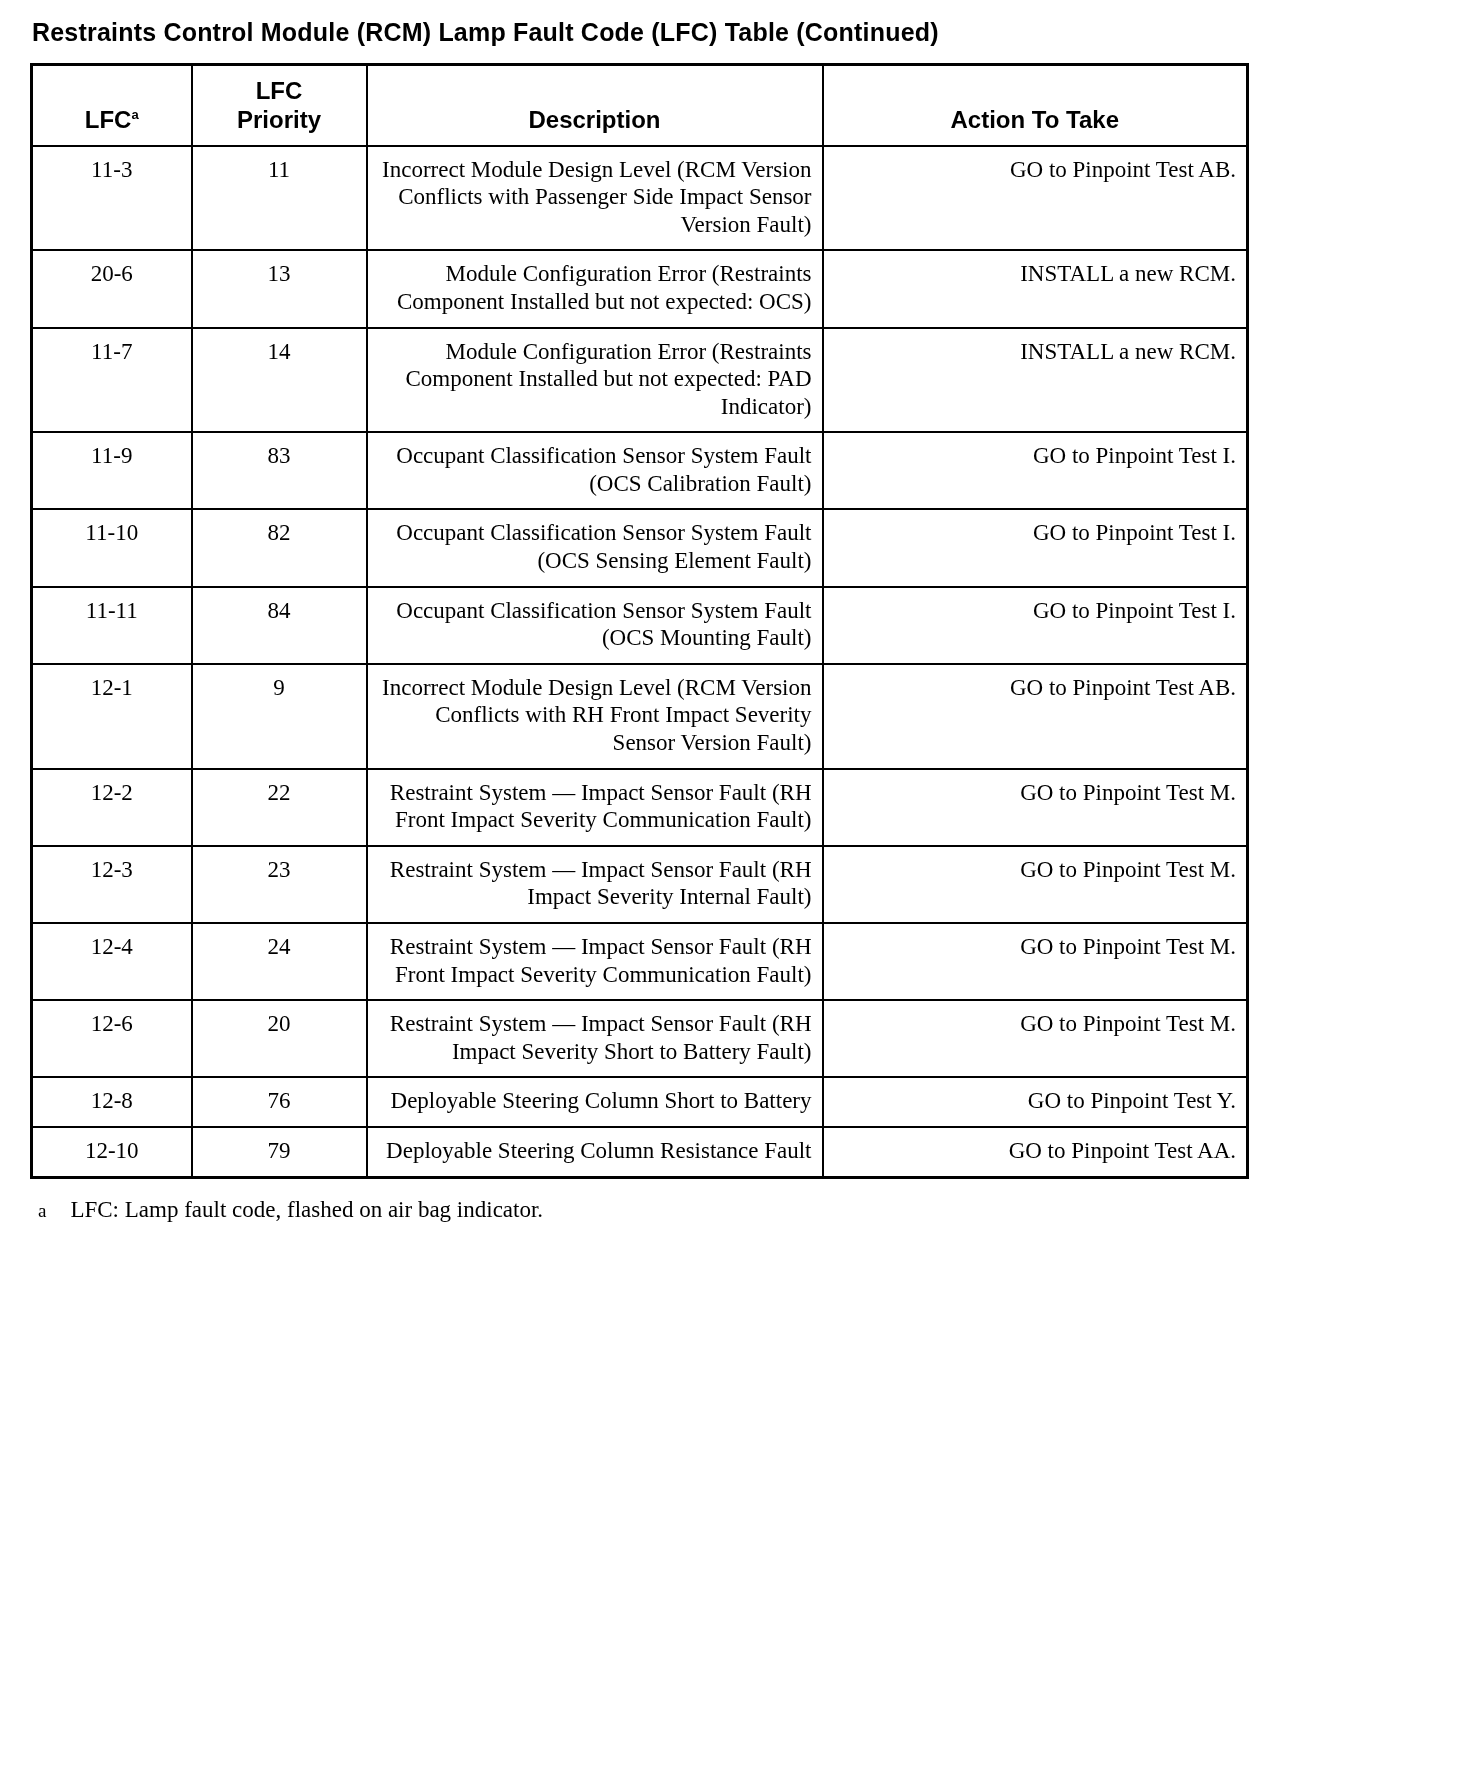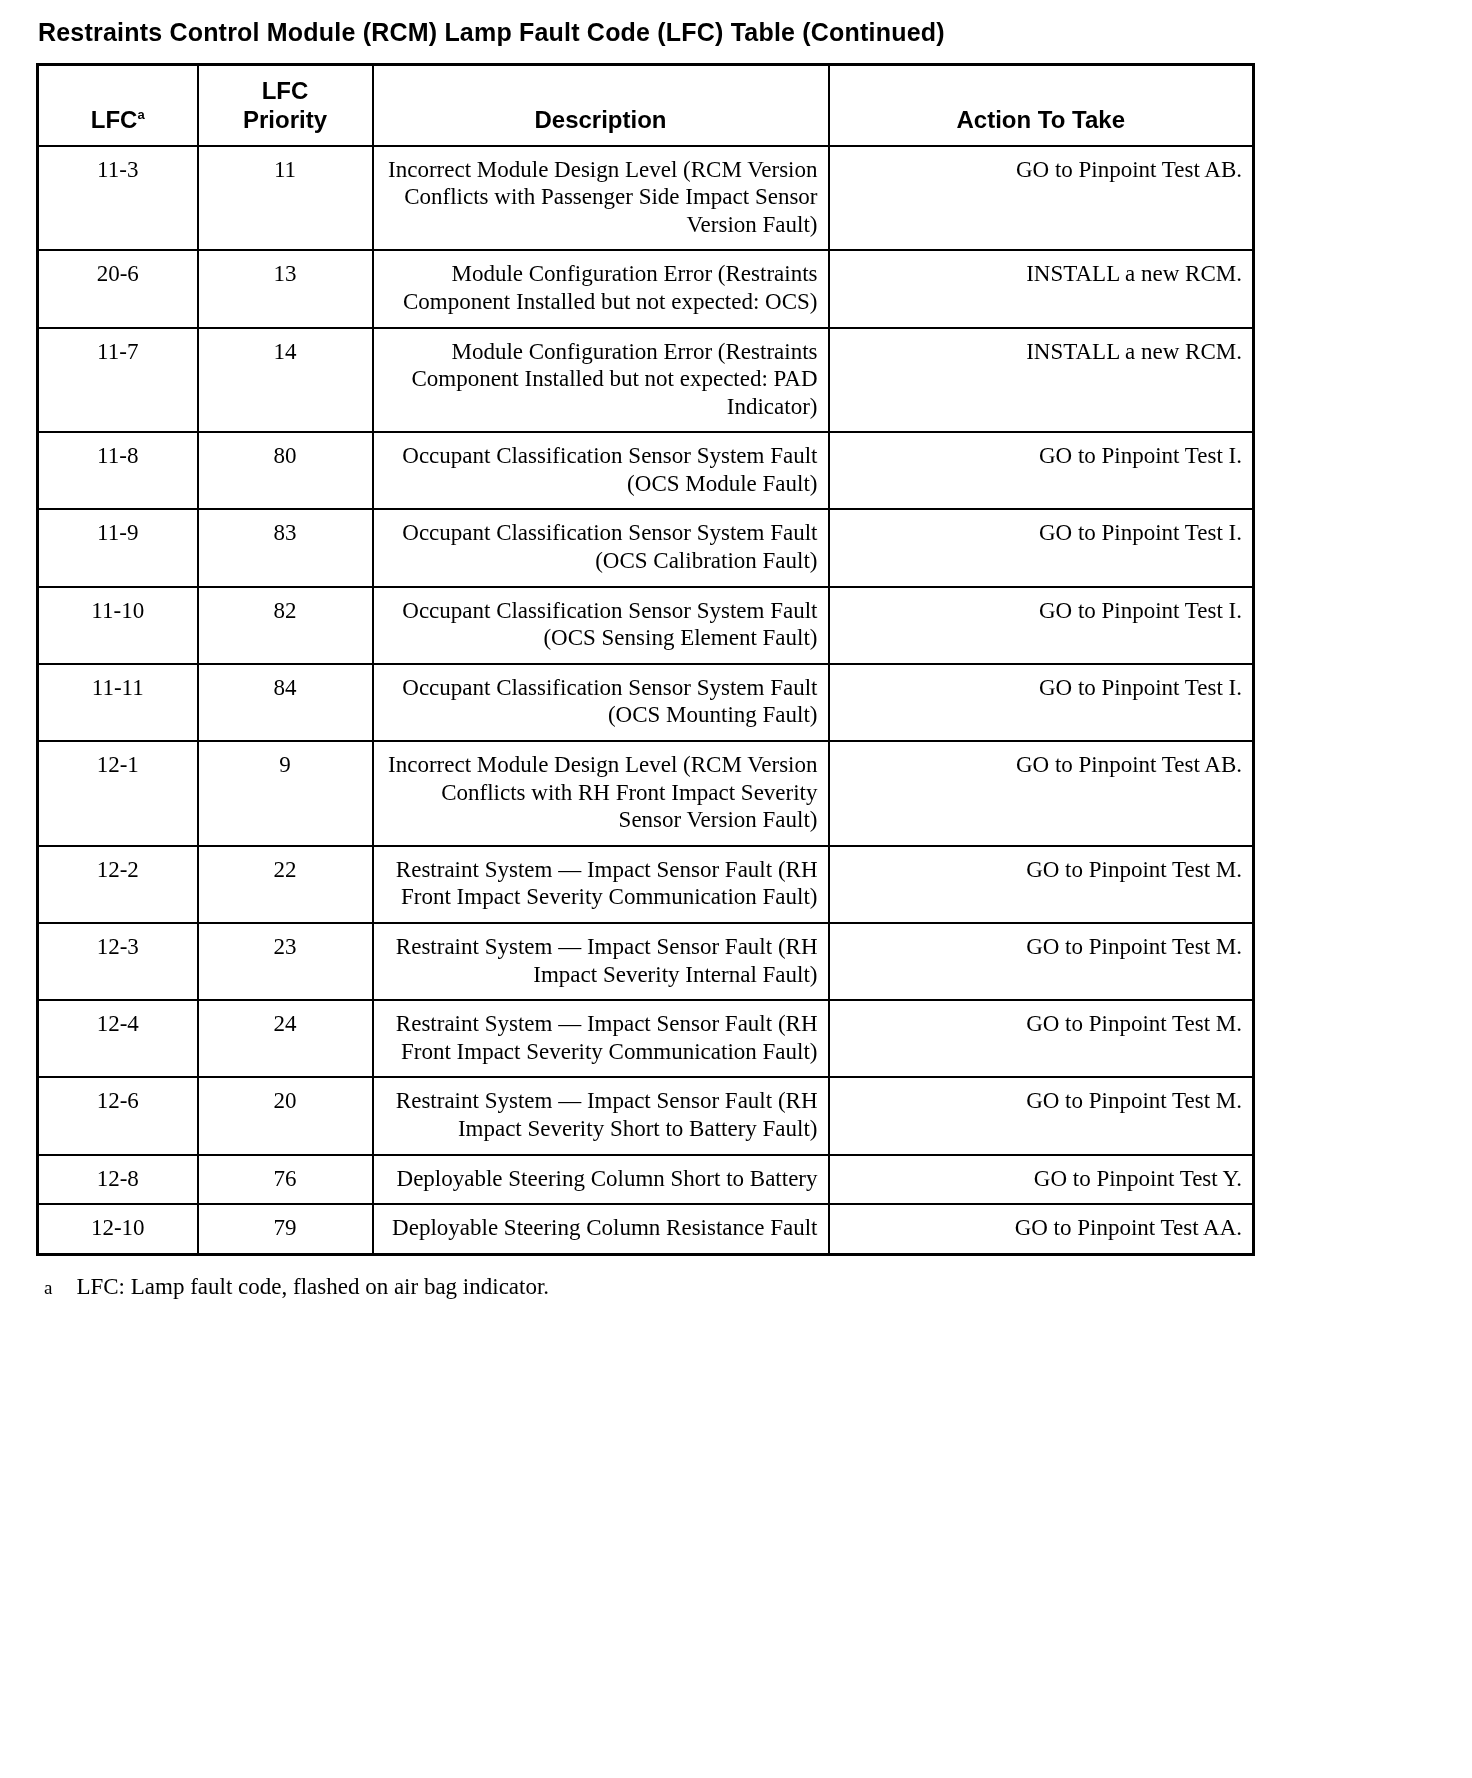--- a/index.html
+++ b/index.html
@@ -9,21 +9,20 @@
     background: #ffffff;
     color: #000000;
   }
   body {
     width: 1472px;
     min-height: 1778px;
     font-family: "Liberation Serif", serif;
   }
   .page {
     padding: 16px 26px 20px 30px;
-    margin-left: 6px;
   }
   .title {
     font-family: "Liberation Sans", sans-serif;
     font-weight: bold;
     font-size: 25px;
     margin: 2px 0 16px 2px;
     letter-spacing: 0.2px;
   }
   table.lfc-table {
     border-collapse: collapse;
@@ -112,26 +111,20 @@
           <td class="desc">Module Configuration Error (Restraints Component Installed but not expected: OCS)</td>
           <td class="action">INSTALL a new RCM.</td>
         </tr>
         <tr>
           <td class="lfc">11-7</td>
           <td class="priority">14</td>
           <td class="desc">Module Configuration Error (Restraints Component Installed but not expected: PAD Indicator)</td>
           <td class="action">INSTALL a new RCM.</td>
         </tr>
         <tr>
-          <td class="lfc">11-8</td>
-          <td class="priority">80</td>
-          <td class="desc">Occupant Classification Sensor System Fault (OCS Module Fault)</td>
-          <td class="action">GO to Pinpoint Test I.</td>
-        </tr>
-        <tr>
           <td class="lfc">11-9</td>
           <td class="priority">83</td>
           <td class="desc">Occupant Classification Sensor System Fault (OCS Calibration Fault)</td>
           <td class="action">GO to Pinpoint Test I.</td>
         </tr>
         <tr>
           <td class="lfc">11-10</td>
           <td class="priority">82</td>
           <td class="desc">Occupant Classification Sensor System Fault (OCS Sensing Element Fault)</td>
           <td class="action">GO to Pinpoint Test I.</td>

